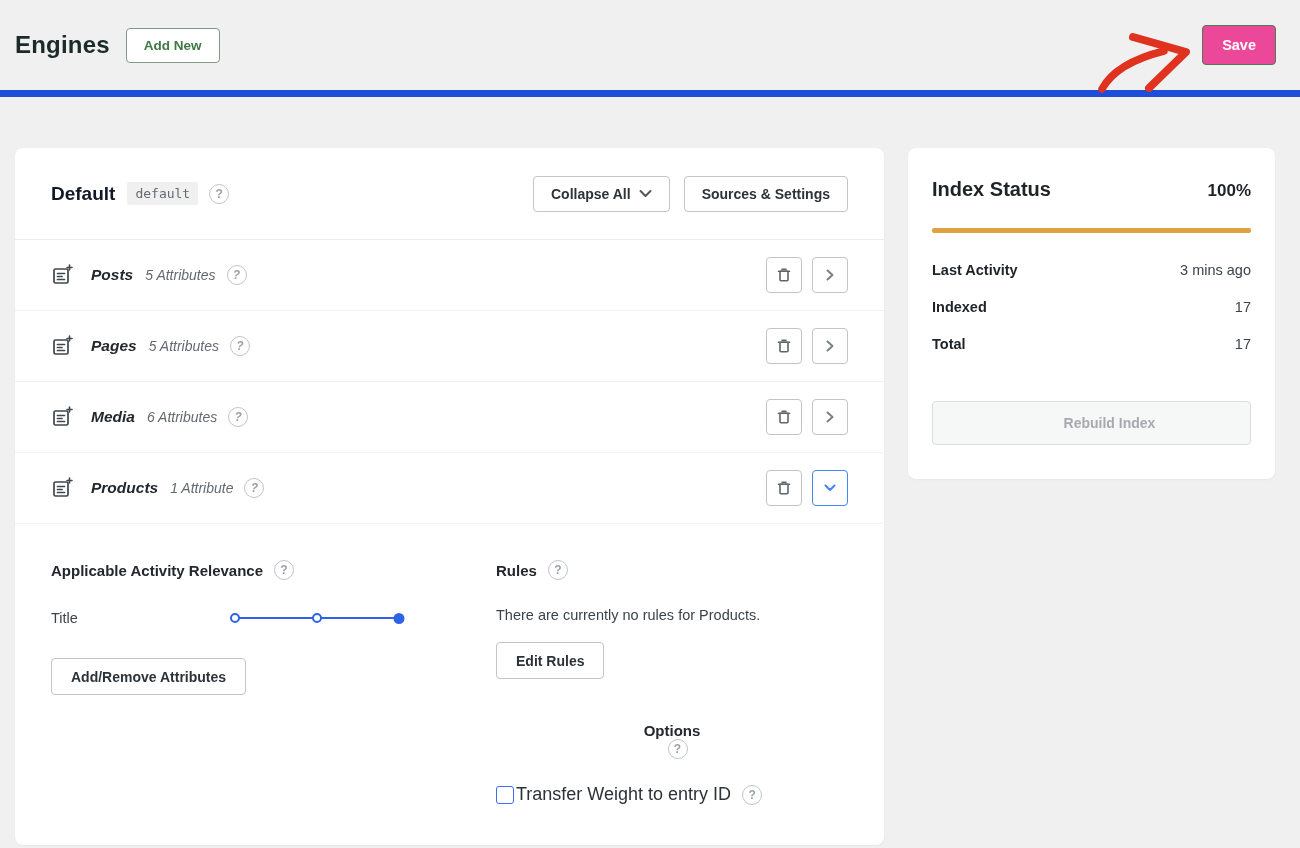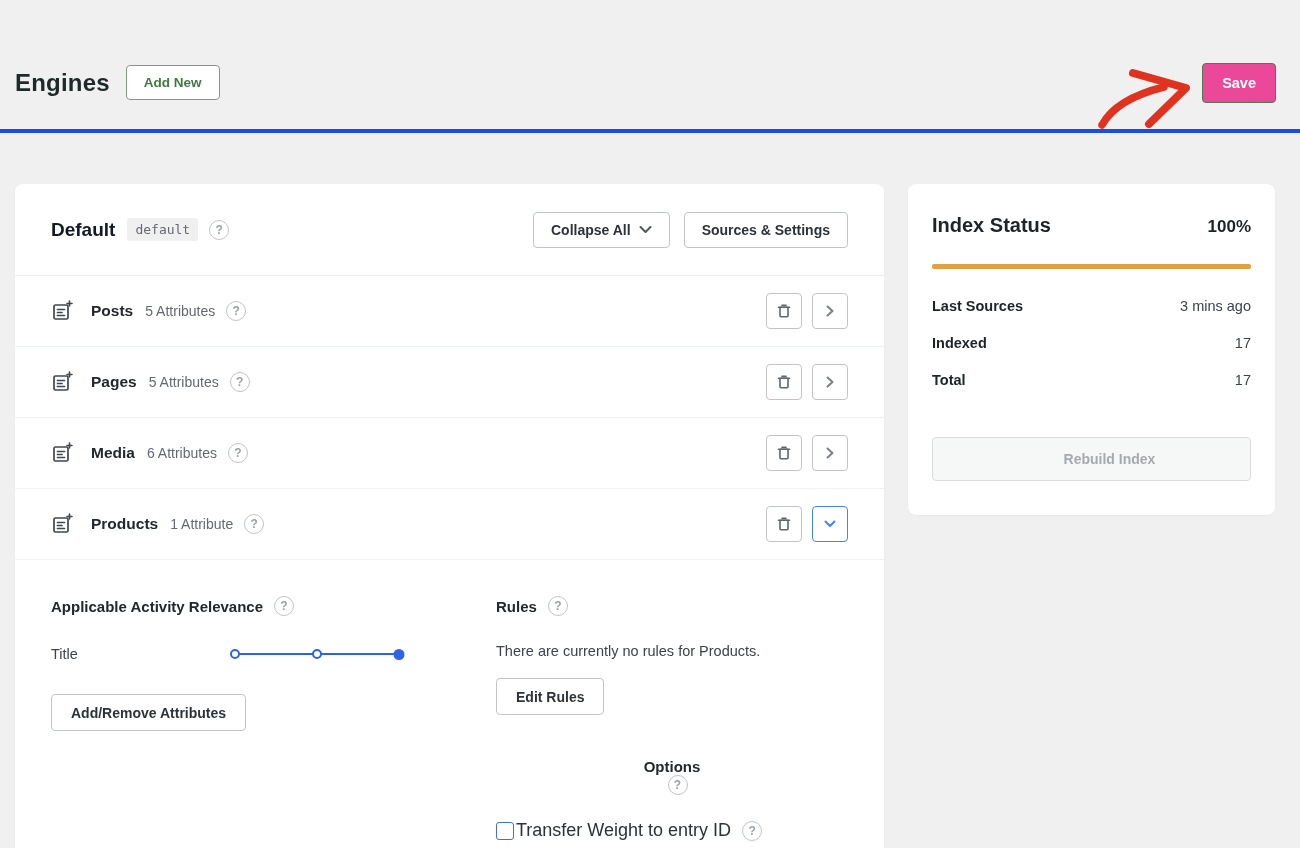--- a/index.html
+++ b/index.html
@@ -11,23 +11,22 @@
     overflow: hidden;
     position: relative;
   }
 
   
   .topbar {
     height: 97px;
     display: flex;
     align-items: center;
     padding: 0 24px 0 15px;
-    border-bottom: 4px solid #1d4ed8;
+    border-bottom: 7px solid #1d4ed8;
     position: relative;
-    margin-top: 36px;
   }
   .page-title {
     font-size: 24px;
     font-weight: 700;
     color: #1c2a28;
     letter-spacing: .2px;
   }
   .btn {
     display: inline-flex;
     align-items: center;
@@ -127,20 +126,21 @@
     cursor: pointer;
   }
 
   
   .source-row {
     height: 71px;
     display: flex;
     align-items: center;
     padding: 0 36px;
     border-bottom: 1px solid #f0f1f1;
+    font-style: italic;
   }
   .source-icon { flex: none; margin-right: 17px; display: inline-flex; }
   .source-name { font-size: 15.5px; font-weight: 700; color: #23282d; }
   .source-attrs { margin-left: 12px; font-size: 14px; color: #646970; }
   .row-actions { margin-left: auto; display: flex; gap: 10px; }
   .icon-btn {
     width: 36px; height: 36px;
     background: #fff;
     border: 1px solid #c3c4c7;
     border-radius: 4px;
@@ -454,21 +454,21 @@
       <span class="index-title">Index Status</span>
       <span class="index-percent">100%</span>
     </div>
 
     <div class="index-bar">
       <div class="index-bar-fill" id="index-bar-fill" style="width: 100%;"></div>
     </div>
 
     <div class="index-stats">
       <div class="stat-row">
-        <span class="stat-label">Last Sources</span>
+        <span class="stat-label">Last Activity</span>
         <span class="stat-value">3 mins ago</span>
       </div>
       <div class="stat-row">
         <span class="stat-label">Indexed</span>
         <span class="stat-value">17</span>
       </div>
       <div class="stat-row">
         <span class="stat-label">Total</span>
         <span class="stat-value">17</span>
       </div>

